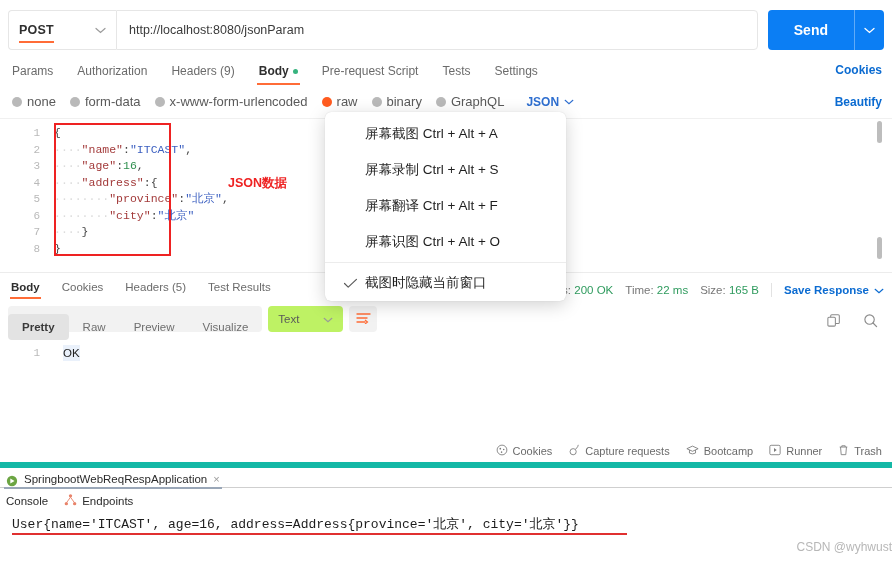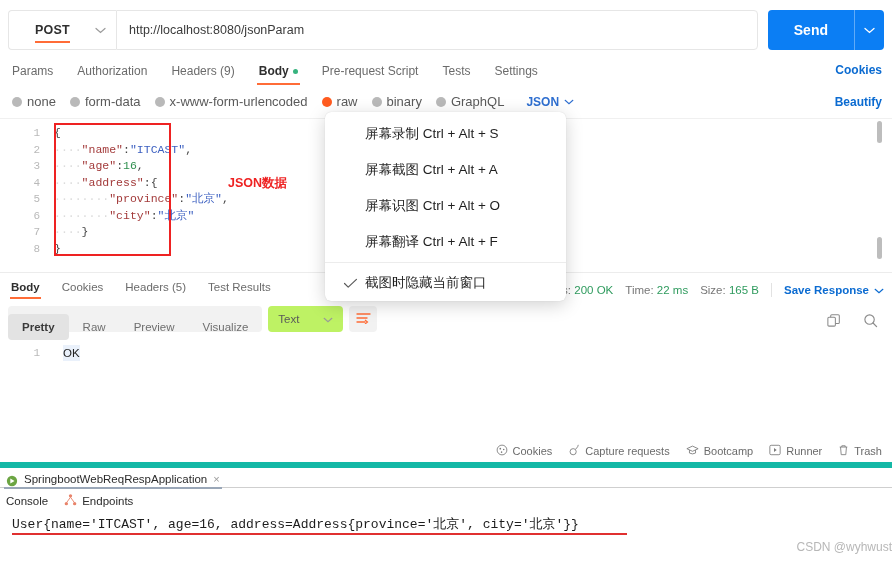--- a/index.html
+++ b/index.html
@@ -13,21 +13,21 @@
 
   
   .pm { position: absolute; left: 0; top: 0; width: 892px; height: 462px; background: #fff; }
 
   
   .urlrow { position: absolute; left: 8px; top: 10px; width: 876px; height: 40px; display: flex; align-items: stretch; }
   .method-box {
     width: 108px; border: 1px solid #e6e6e6; border-right: none; border-radius: 4px 0 0 4px;
     background: #fff; display: flex; align-items: center; padding: 0 10px; position: relative;
   }
-  .method-label { font-size: 12.5px; font-weight: bold; color: #2f2f2f; letter-spacing: .2px; position: relative; margin-left: 16px; }
+  .method-label { font-size: 12.5px; font-weight: bold; color: #2f2f2f; letter-spacing: .2px; position: relative; }
   .method-label::after {
     content: ""; position: absolute; left: 0; right: 0; bottom: -6px; height: 2px; background: #ff6c37;
   }
   .method-caret { margin-left: auto; color: #9b9b9b; font-size: 11px; line-height: 1; }
   .url-box {
     flex: 1; border: 1px solid #e6e6e6; border-radius: 0 4px 4px 0; background: #fff;
     display: flex; align-items: center; padding: 0 12px;
   }
   .url-text { font-size: 12.5px; color: #3b3b3b; }
   .sendwrap { margin-left: 10px; display: flex; align-items: stretch; }
@@ -365,30 +365,30 @@
         <span><svg width="11" height="12" viewBox="0 0 13 14">
               <path d="M2 3.5 H11 M4.5 3.5 V2 H8.5 V3.5 M3 3.5 L3.8 12.5 H9.2 L10 3.5" stroke="#7a7a7a" stroke-width="1" fill="none"></path>
             </svg></span>
         <span>Trash</span>
       </div>
     </div>
   </div>
 
   <div class="popup">
     <div class="popitem noicon">
+      <span class="ptext">屏幕截图 Ctrl + Alt + A</span>
+    </div>
+    <div class="popitem noicon">
       <span class="ptext">屏幕录制 Ctrl + Alt + S</span>
     </div>
     <div class="popitem noicon">
-      <span class="ptext">屏幕截图 Ctrl + Alt + A</span>
+      <span class="ptext">屏幕翻译 Ctrl + Alt + F</span>
     </div>
     <div class="popitem noicon">
       <span class="ptext">屏幕识图 Ctrl + Alt + O</span>
-    </div>
-    <div class="popitem noicon">
-      <span class="ptext">屏幕翻译 Ctrl + Alt + F</span>
     </div>
     <div class="popsep"></div>
     <div class="popitem">
       <span class="check">
         <svg width="15" height="11" viewBox="0 0 16 12">
             <path d="M1.5 6 L5.5 10 L14.5 1.5" stroke="#5a5a5a" stroke-width="1.3" fill="none" stroke-linecap="round" stroke-linejoin="round"></path>
           </svg>
       </span>
       <span class="ptext">截图时隐藏当前窗口</span>
     </div>

